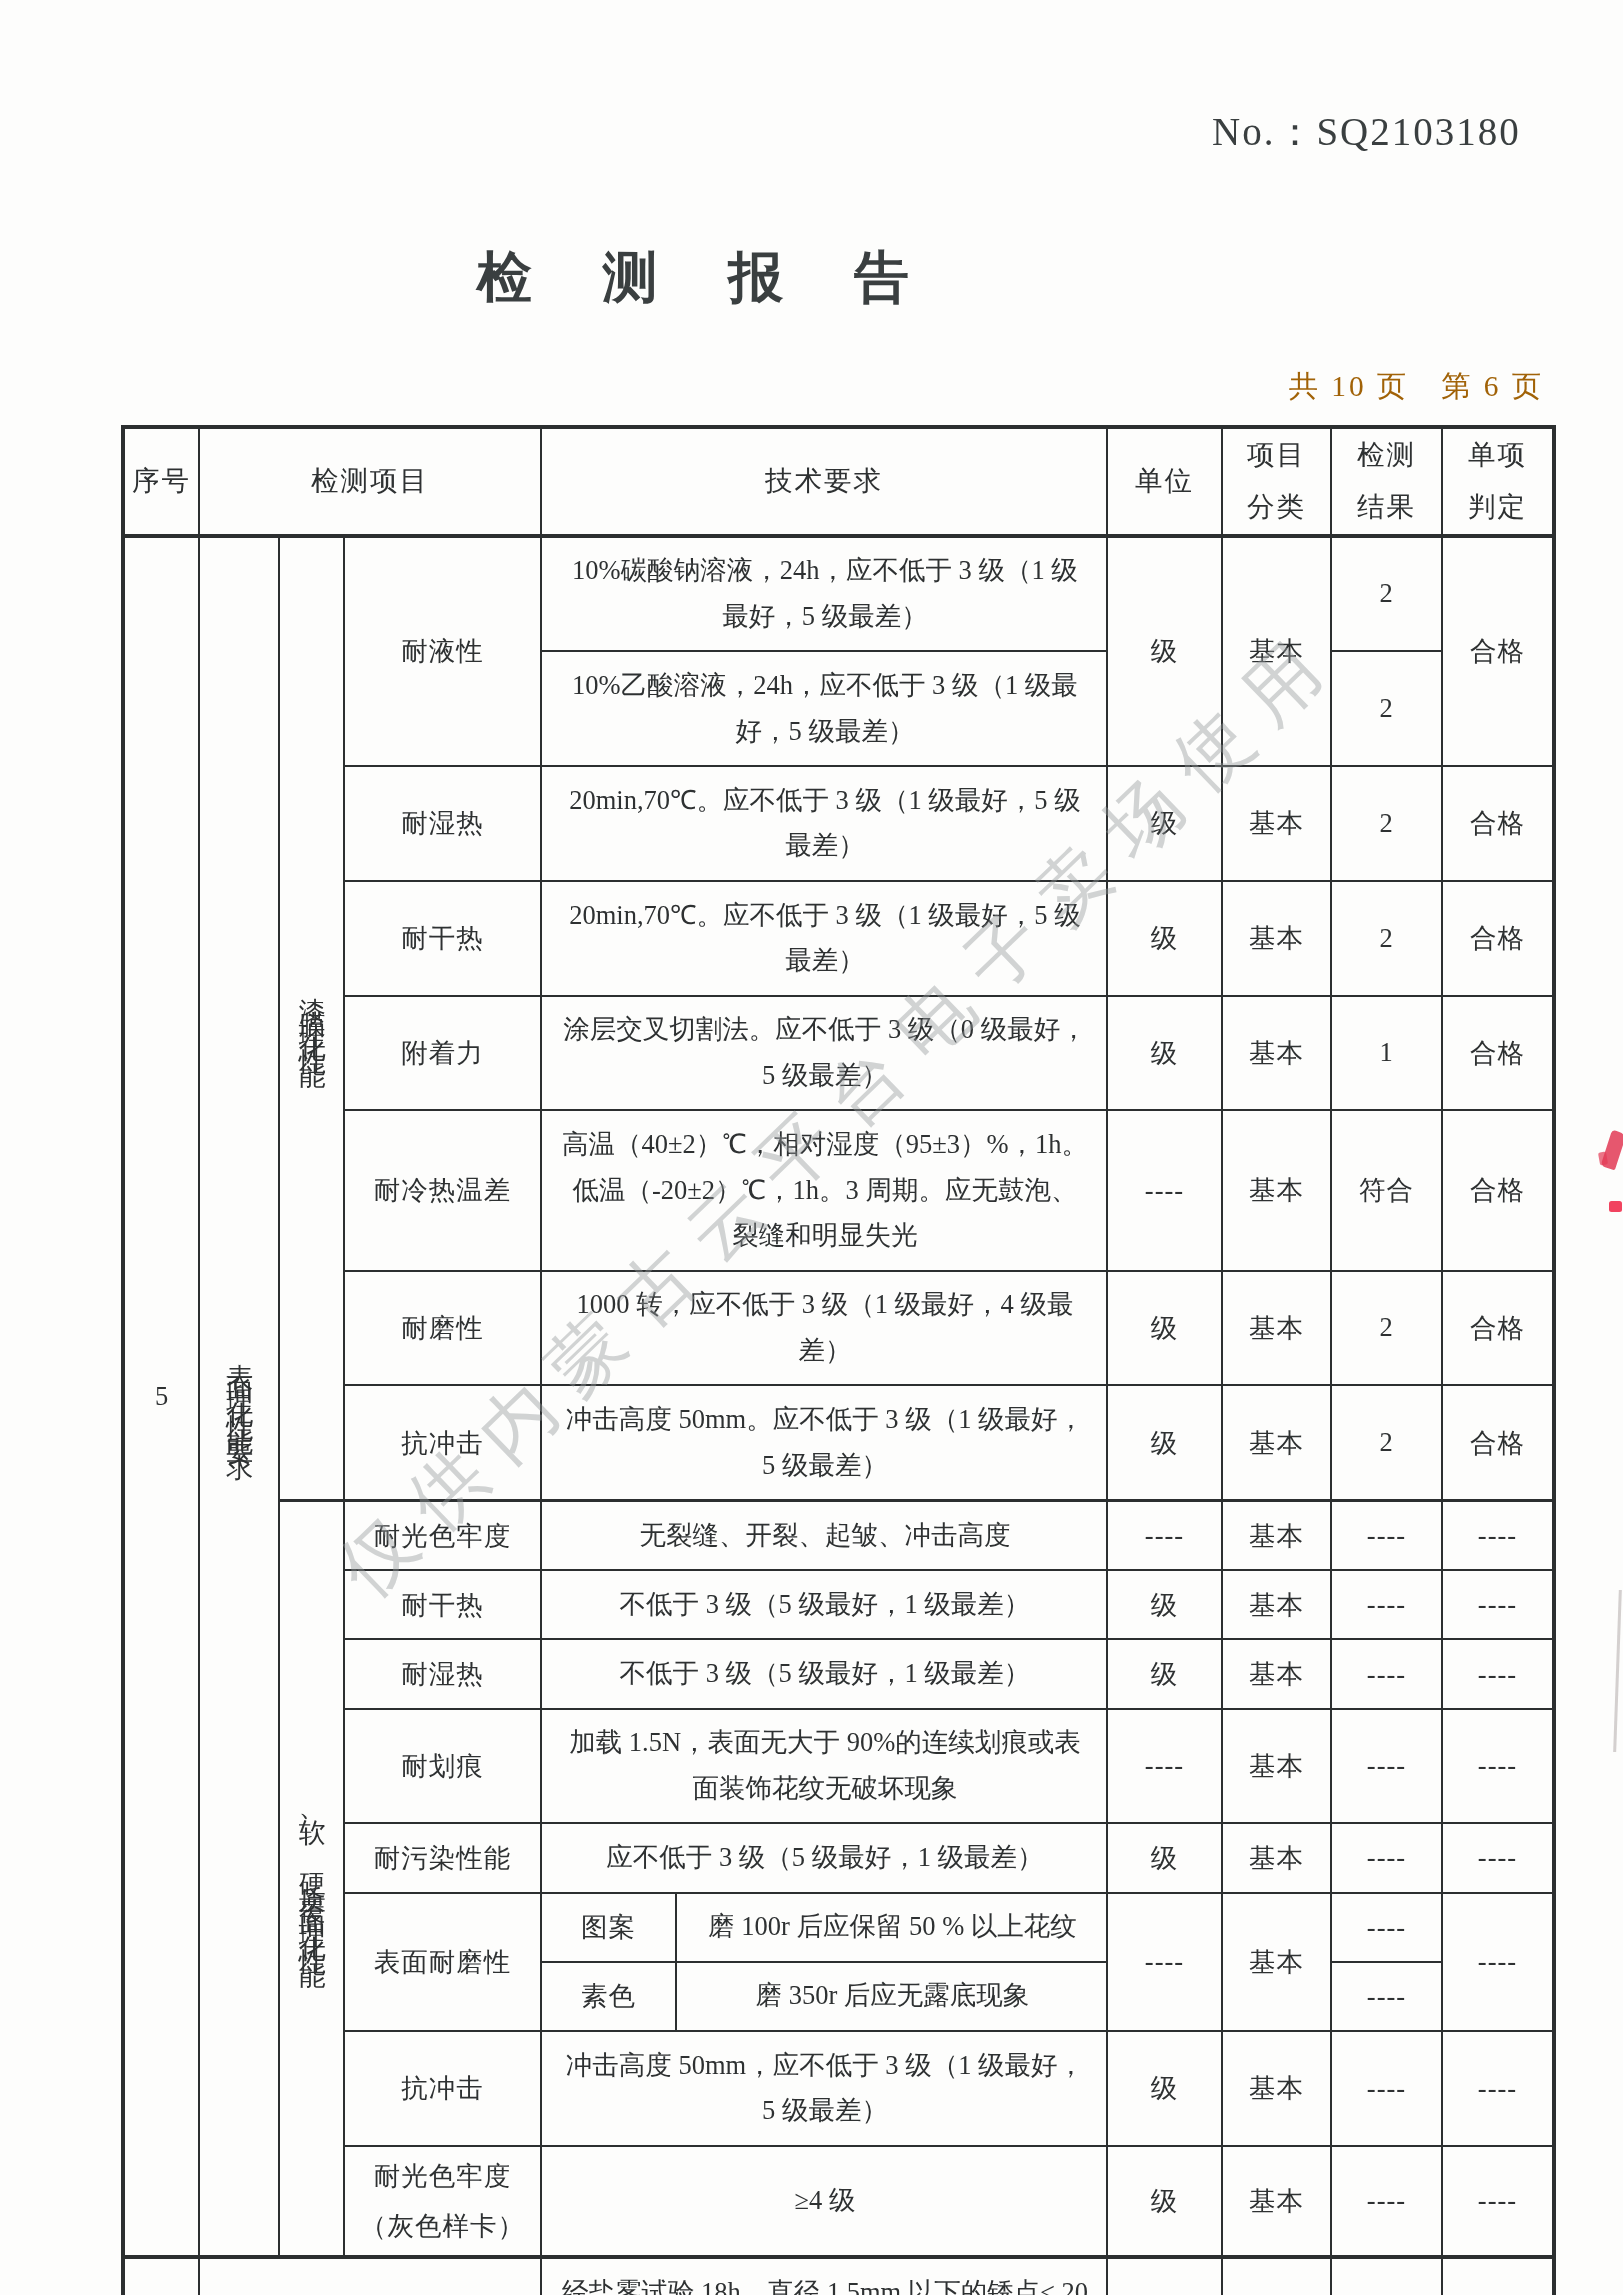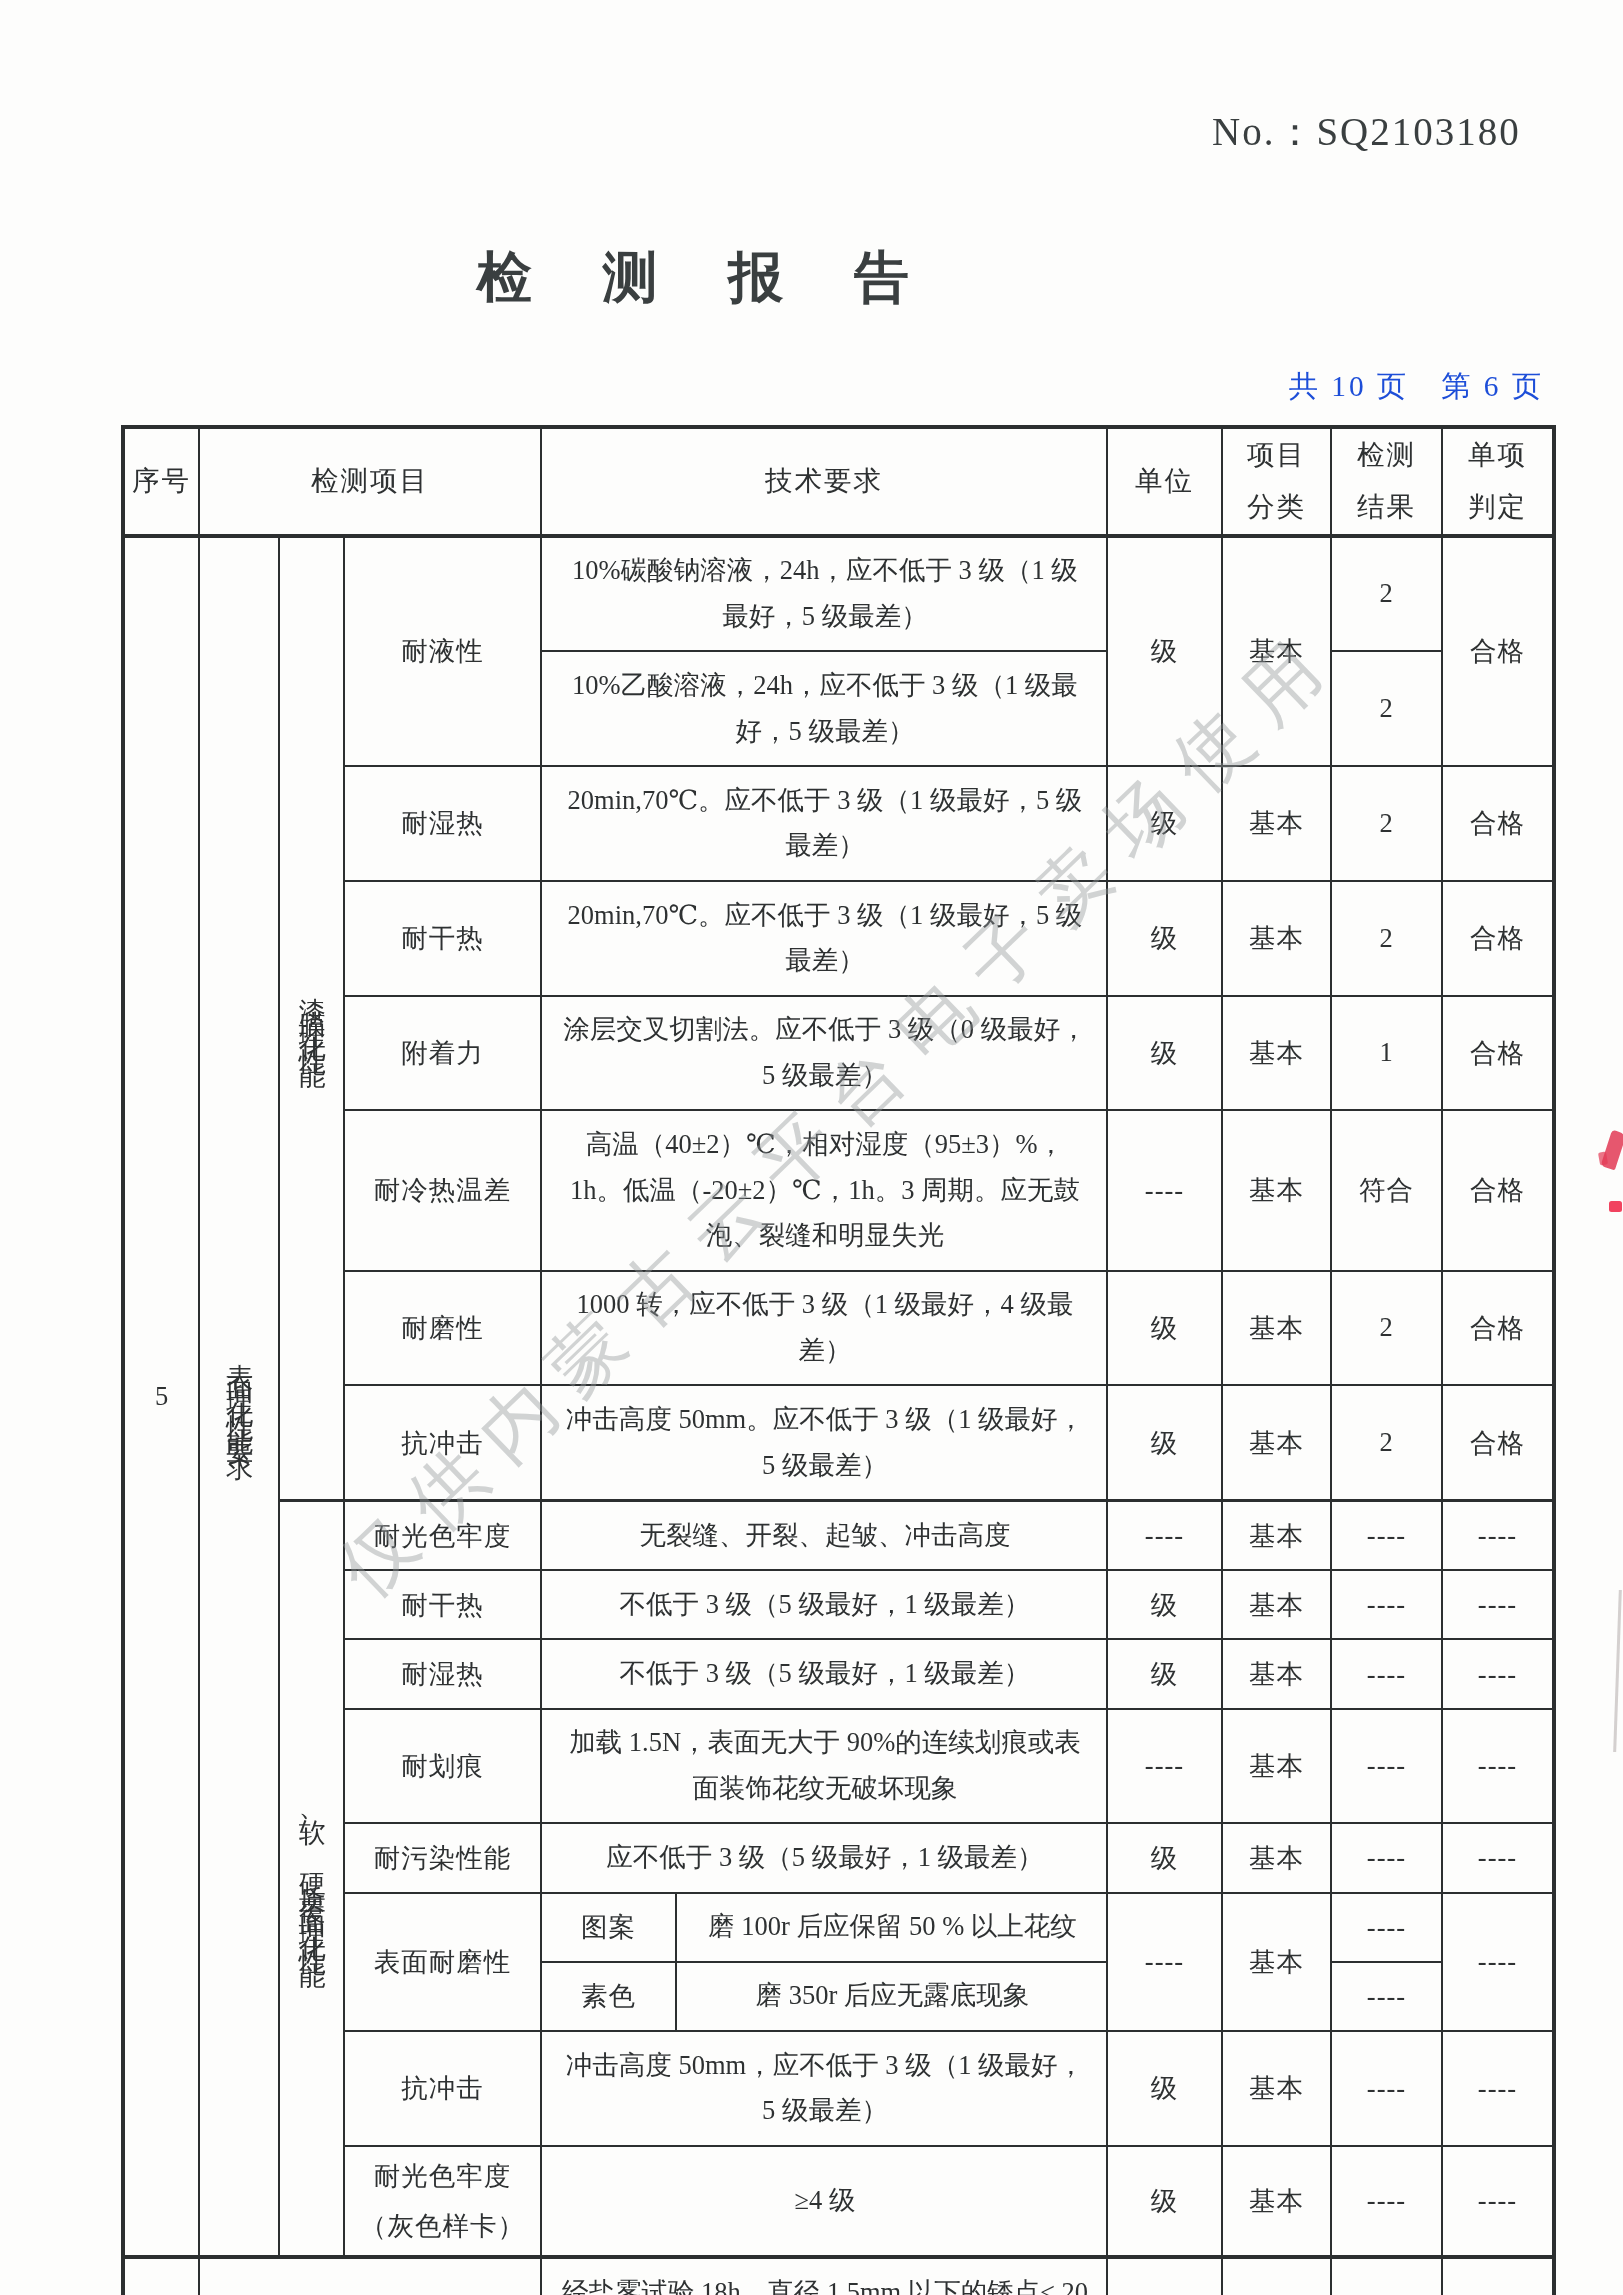--- a/index.html
+++ b/index.html
@@ -44,21 +44,21 @@
     white-space: nowrap;
     color: #3a3f40;
   }
   .page-info {
     position: absolute;
     top: 367px; left: 0; width: 1544px;
     text-align: right;
     font-size: 29.4px;
     letter-spacing: 2.9px;
     white-space: nowrap;
-    color: #1d4ed8;
+    color: #a16207;
   }
 
   
   .watermark {
     position: absolute;
     top: 1063px; left: 115px;
     width: 1448px;
     text-align: center;
     font-size: 74px;
     letter-spacing: 22.6px;
@@ -112,20 +112,21 @@
   table.report { border: 4.4px solid #2c2f30; }
   tr.header-row th { font-size: 27.5px; border-bottom-width: 4.4px; letter-spacing: 2px; }
   tr.group-split td { border-top-width: 3.9px; }
   tr.last-row td { border-top-width: 4.4px; }
 
   td.c-tech {
     text-align: left;
     padding: 10.8px 17.7px 10.8px 19.6px;
     line-height: 1.72;
     font-size: 26px;
+    font-family: Liberation Serif, serif;
   }
   td.c-item { font-size: 27px; letter-spacing: 1px; padding: 3.9px; }
   td.c-mid  { font-size: 27px; letter-spacing: 1px; }
   td.c-result { font-size: 28.5px; }
   td.c-seq { font-size: 28.5px; }
   .two-line { white-space: pre-line; line-height: 1.9; }
 
   .vtext {
     display: inline-block;
     writing-mode: vertical-rl;

